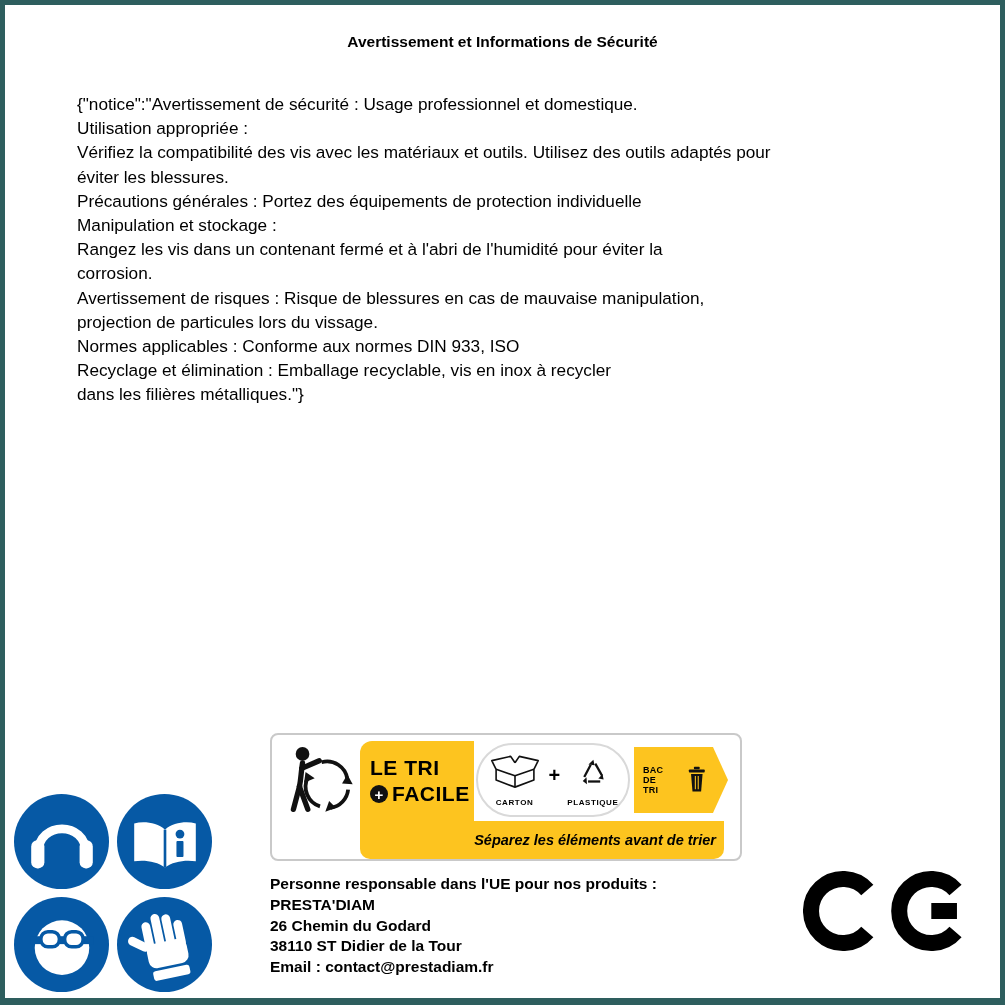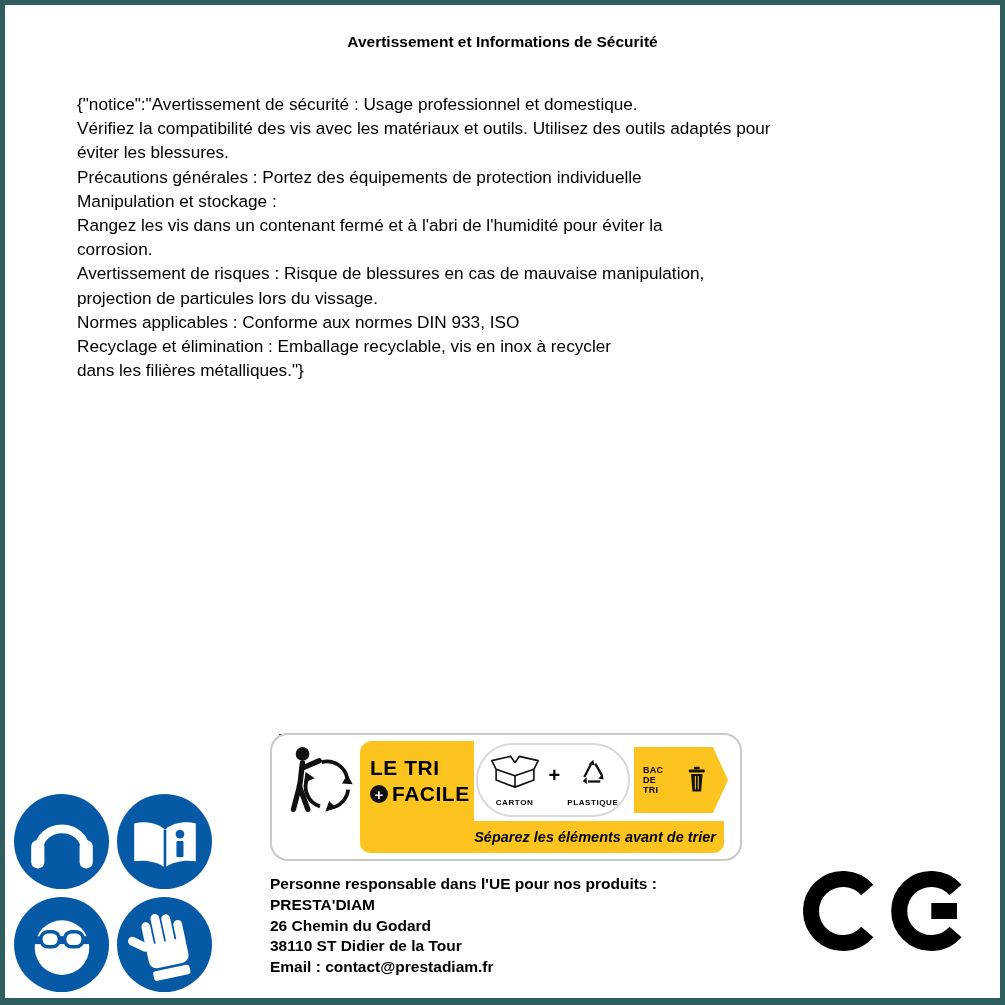--- a/index.html
+++ b/index.html
@@ -26,21 +26,21 @@
   .sign {
     width:95px; height:95px; border-radius:50%;
     background:#0659A5; display:flex; align-items:center; justify-content:center;
   }
   .sign svg { width:88px; height:88px; display:block; }
 
   
   .fr-tag { position:absolute; left:273px; top:709px; font-weight:bold; font-size:19px;margin-top:16px; }
   .tri-label {
     position:absolute; left:265px; top:728px; width:472px; height:128px;
-    background:#fff; border:2px solid #C9C9C9; border-radius:18px;
+    background:#fff; border:2px solid #C9C9C9; border-radius:8px;
   }
   .triman-logo { position:absolute; left:10px; top:8px; width:76px; height:78px; }
   .tri-yellow {
     position:absolute; left:88px; top:6px; width:114px; height:80px;
     background:#FDC41F; border-radius:12px 0 0 0;
     display:flex; flex-direction:column; justify-content:center; padding-left:10px;
   }
   .tri-line1 { font-size:21px; font-weight:bold; letter-spacing:.5px; }
   .tri-line2 { display:flex; align-items:center; gap:4px; margin-top:2px; }
   .plus-disc {
@@ -58,21 +58,21 @@
   .material-label { font-size:8px; font-weight:bold; letter-spacing:.6px; }
   .cap-plus { font-size:20px; font-weight:bold; margin-top:-10px; }
   .pennant {
     position:absolute; left:362px; top:12px; width:94px; height:66px;
     background:#FDC41F;
     clip-path:polygon(0 0, 84% 0, 100% 50%, 84% 100%, 0 100%);
     display:flex; align-items:center; gap:23px; padding:0 20px 0 9px;
   }
   .bin-text { font-size:9px; font-weight:bold; line-height:10px; letter-spacing:.3px; }
   .tri-strip {
-    position:absolute; left:88px; top:86px; width:364px; height:32px;
+    position:absolute; left:88px; top:86px; width:364px; height:38px;
     background:#FDC41F; border-radius:0 0 10px 10px;
     display:flex; align-items:center; justify-content:flex-end; padding-right:8px;
     font-style:italic; font-weight:bold; font-size:14.5px;
   }
 
   
   .responsible {
     position:absolute; left:265px; top:869px; width:472px;
     text-align:left; font-size:15.5px; font-weight:bold; line-height:20.8px;
   }
@@ -83,20 +83,21 @@
 </style>
 </head>
 <body>
 
 <div class="page">
 
   <div class="title">Avertissement et Informations de Sécurité</div>
 
   <div class="notice">
     <div>{"notice":"Avertissement de sécurité : Usage professionnel et domestique.</div>
+    <div>Utilisation appropriée :</div>
     <div>Vérifiez la compatibilité des vis avec les matériaux et outils. Utilisez des outils adaptés pour</div>
     <div>éviter les blessures.</div>
     <div>Précautions générales : Portez des équipements de protection individuelle</div>
     <div>Manipulation et stockage :</div>
     <div>Rangez les vis dans un contenant fermé et à l'abri de l'humidité pour éviter la</div>
     <div>corrosion.</div>
     <div>Avertissement de risques : Risque de blessures en cas de mauvaise manipulation,</div>
     <div>projection de particules lors du vissage.</div>
     <div>Normes applicables : Conforme aux normes DIN 933, ISO</div>
     <div>Recyclage et élimination : Emballage recyclable, vis en inox à recycler</div>

